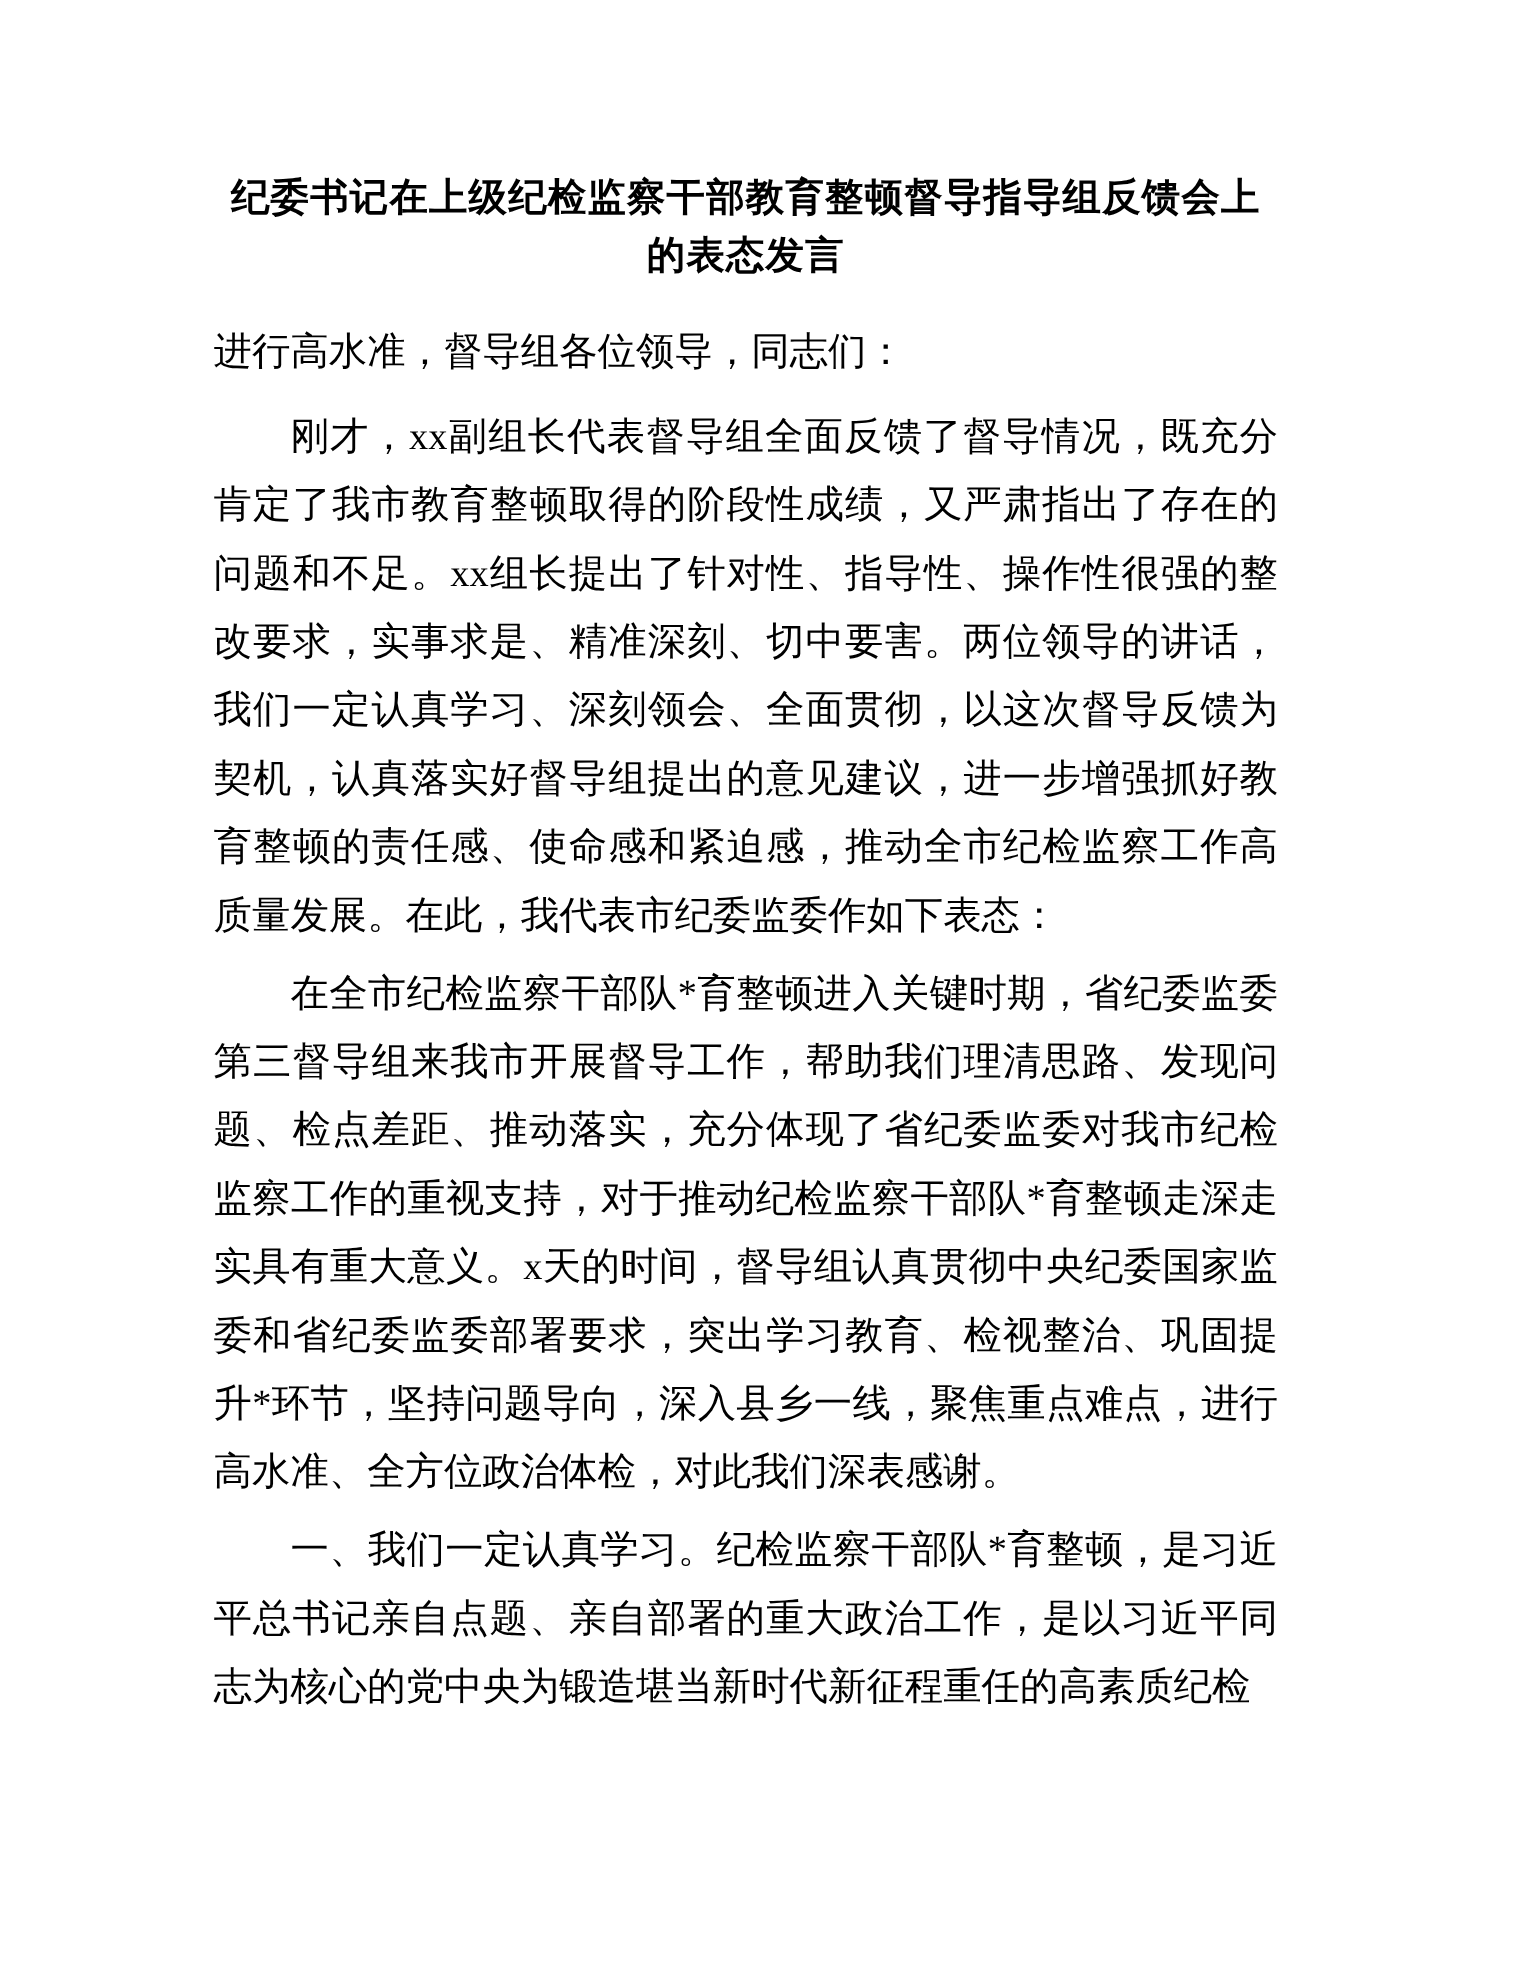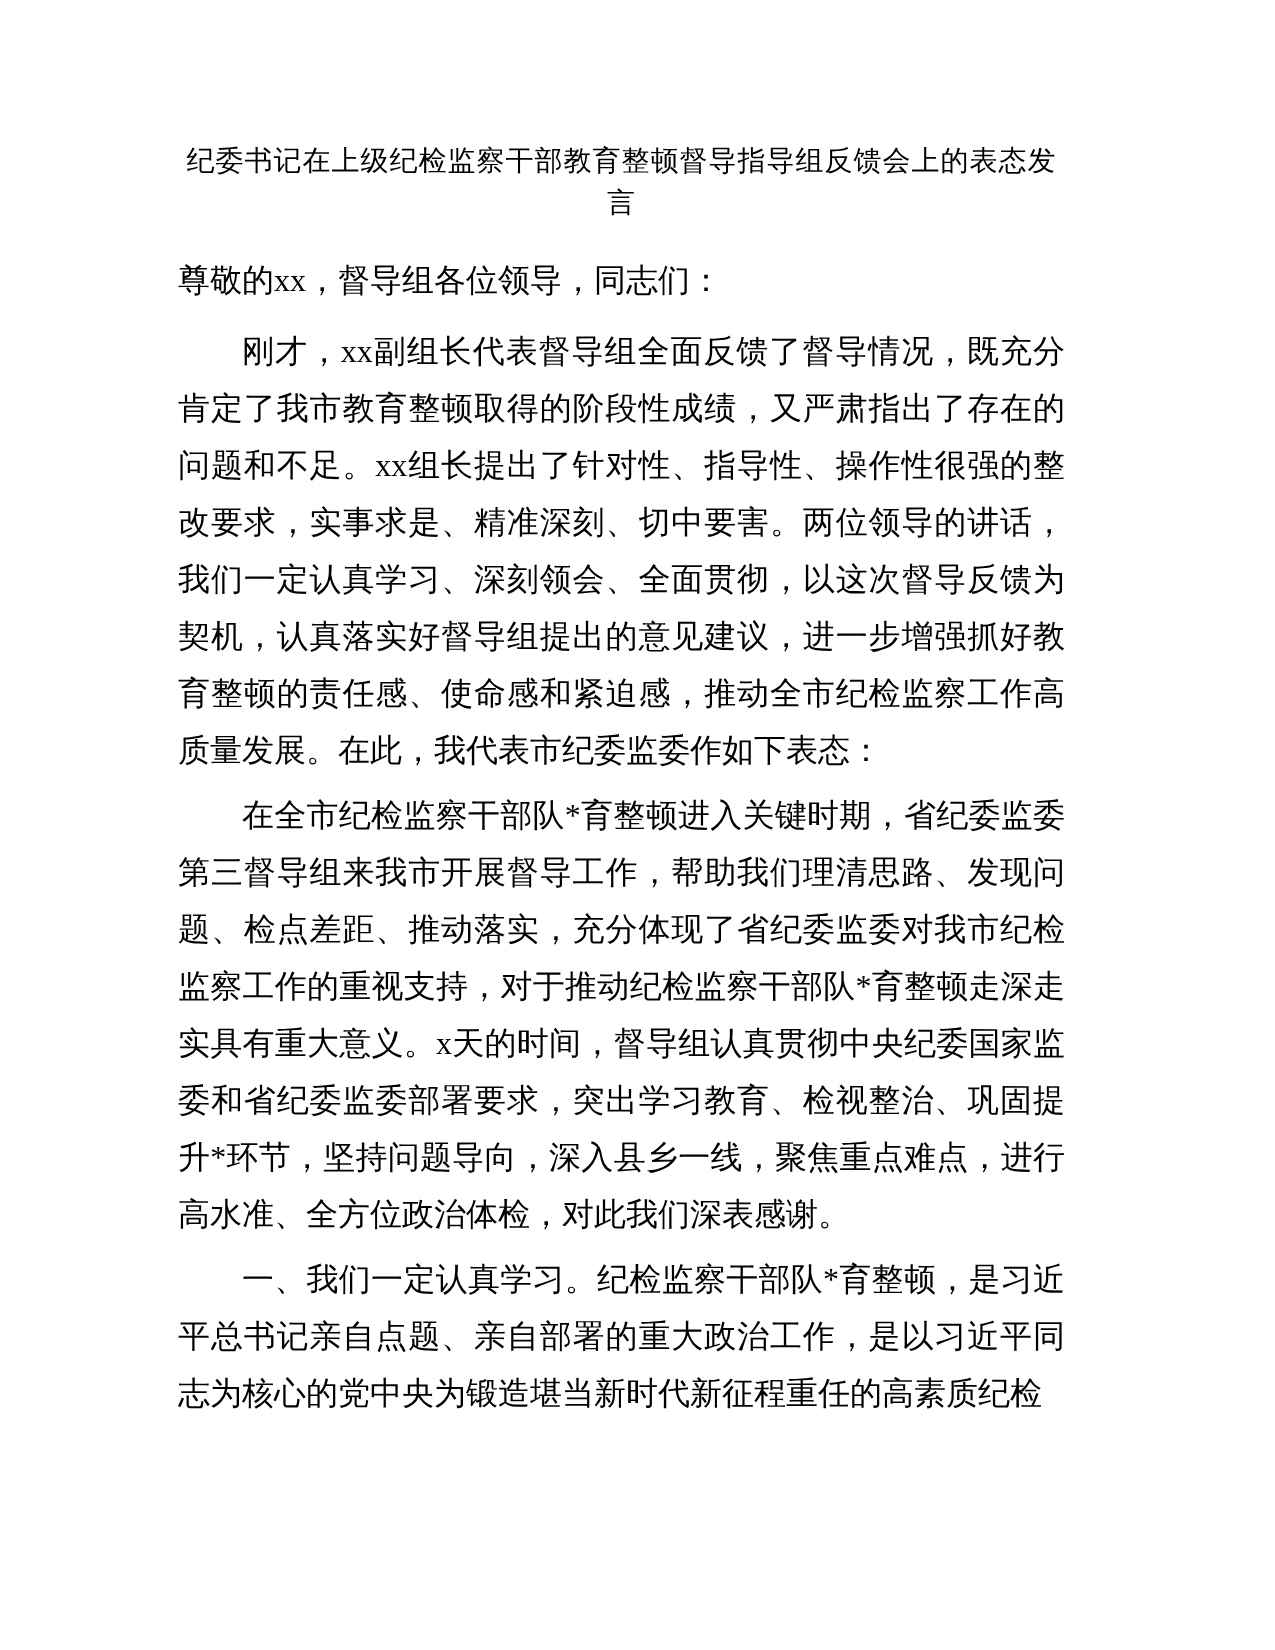--- a/index.html
+++ b/index.html
@@ -13,22 +13,22 @@
     height: 1650px;
     margin: 0 auto;
     background: #ffffff;
     box-sizing: border-box;
     padding: 140px 210px 0 178px;
     font-family: "Liberation Serif", "DejaVu Serif", serif;
     color: #000000;
     overflow: hidden;
   }
   .doc-title {
-    font-size: 28px;
-    font-weight: 400;
+    font-size: 32px;
+    font-weight: 700;
     line-height: 1.5;
     text-align: center;
     margin: 0 0 28px 0;
     letter-spacing: 1px;
   }
   .doc-body p {
     font-size: 32px;
     line-height: 57px;
     text-align: justify;
     margin: 0;
@@ -43,21 +43,21 @@
     margin-bottom: 8px !important;
   }
 </style>
 </head>
 <body>
 
 <div class="page">
   <h1 class="doc-title">纪委书记在上级纪检监察干部教育整顿督导指导组反馈会上的表态发言</h1>
 
   <div class="doc-body">
-    <p class="salutation">尊敬的xx，督导组各位领导，同志们：</p>
+    <p class="salutation">进行高水准，督导组各位领导，同志们：</p>
 
     <p class="para">刚才，xx副组长代表督导组全面反馈了督导情况，既充分肯定了我市教育整顿取得的阶段性成绩，又严肃指出了存在的问题和不足。xx组长提出了针对性、指导性、操作性很强的整改要求，实事求是、精准深刻、切中要害。两位领导的讲话，我们一定认真学习、深刻领会、全面贯彻，以这次督导反馈为契机，认真落实好督导组提出的意见建议，进一步增强抓好教育整顿的责任感、使命感和紧迫感，推动全市纪检监察工作高质量发展。在此，我代表市纪委监委作如下表态：</p>
 
     <p class="para">在全市纪检监察干部队*育整顿进入关键时期，省纪委监委第三督导组来我市开展督导工作，帮助我们理清思路、发现问题、检点差距、推动落实，充分体现了省纪委监委对我市纪检监察工作的重视支持，对于推动纪检监察干部队*育整顿走深走实具有重大意义。x天的时间，督导组认真贯彻中央纪委国家监委和省纪委监委部署要求，突出学习教育、检视整治、巩固提升*环节，坚持问题导向，深入县乡一线，聚焦重点难点，进行高水准、全方位政治体检，对此我们深表感谢。</p>
 
     <p class="para">一、我们一定认真学习。纪检监察干部队*育整顿，是习近平总书记亲自点题、亲自部署的重大政治工作，是以习近平同志为核心的党中央为锻造堪当新时代新征程重任的高素质纪检</p>
   </div>
 </div>
 
 </body></html>

